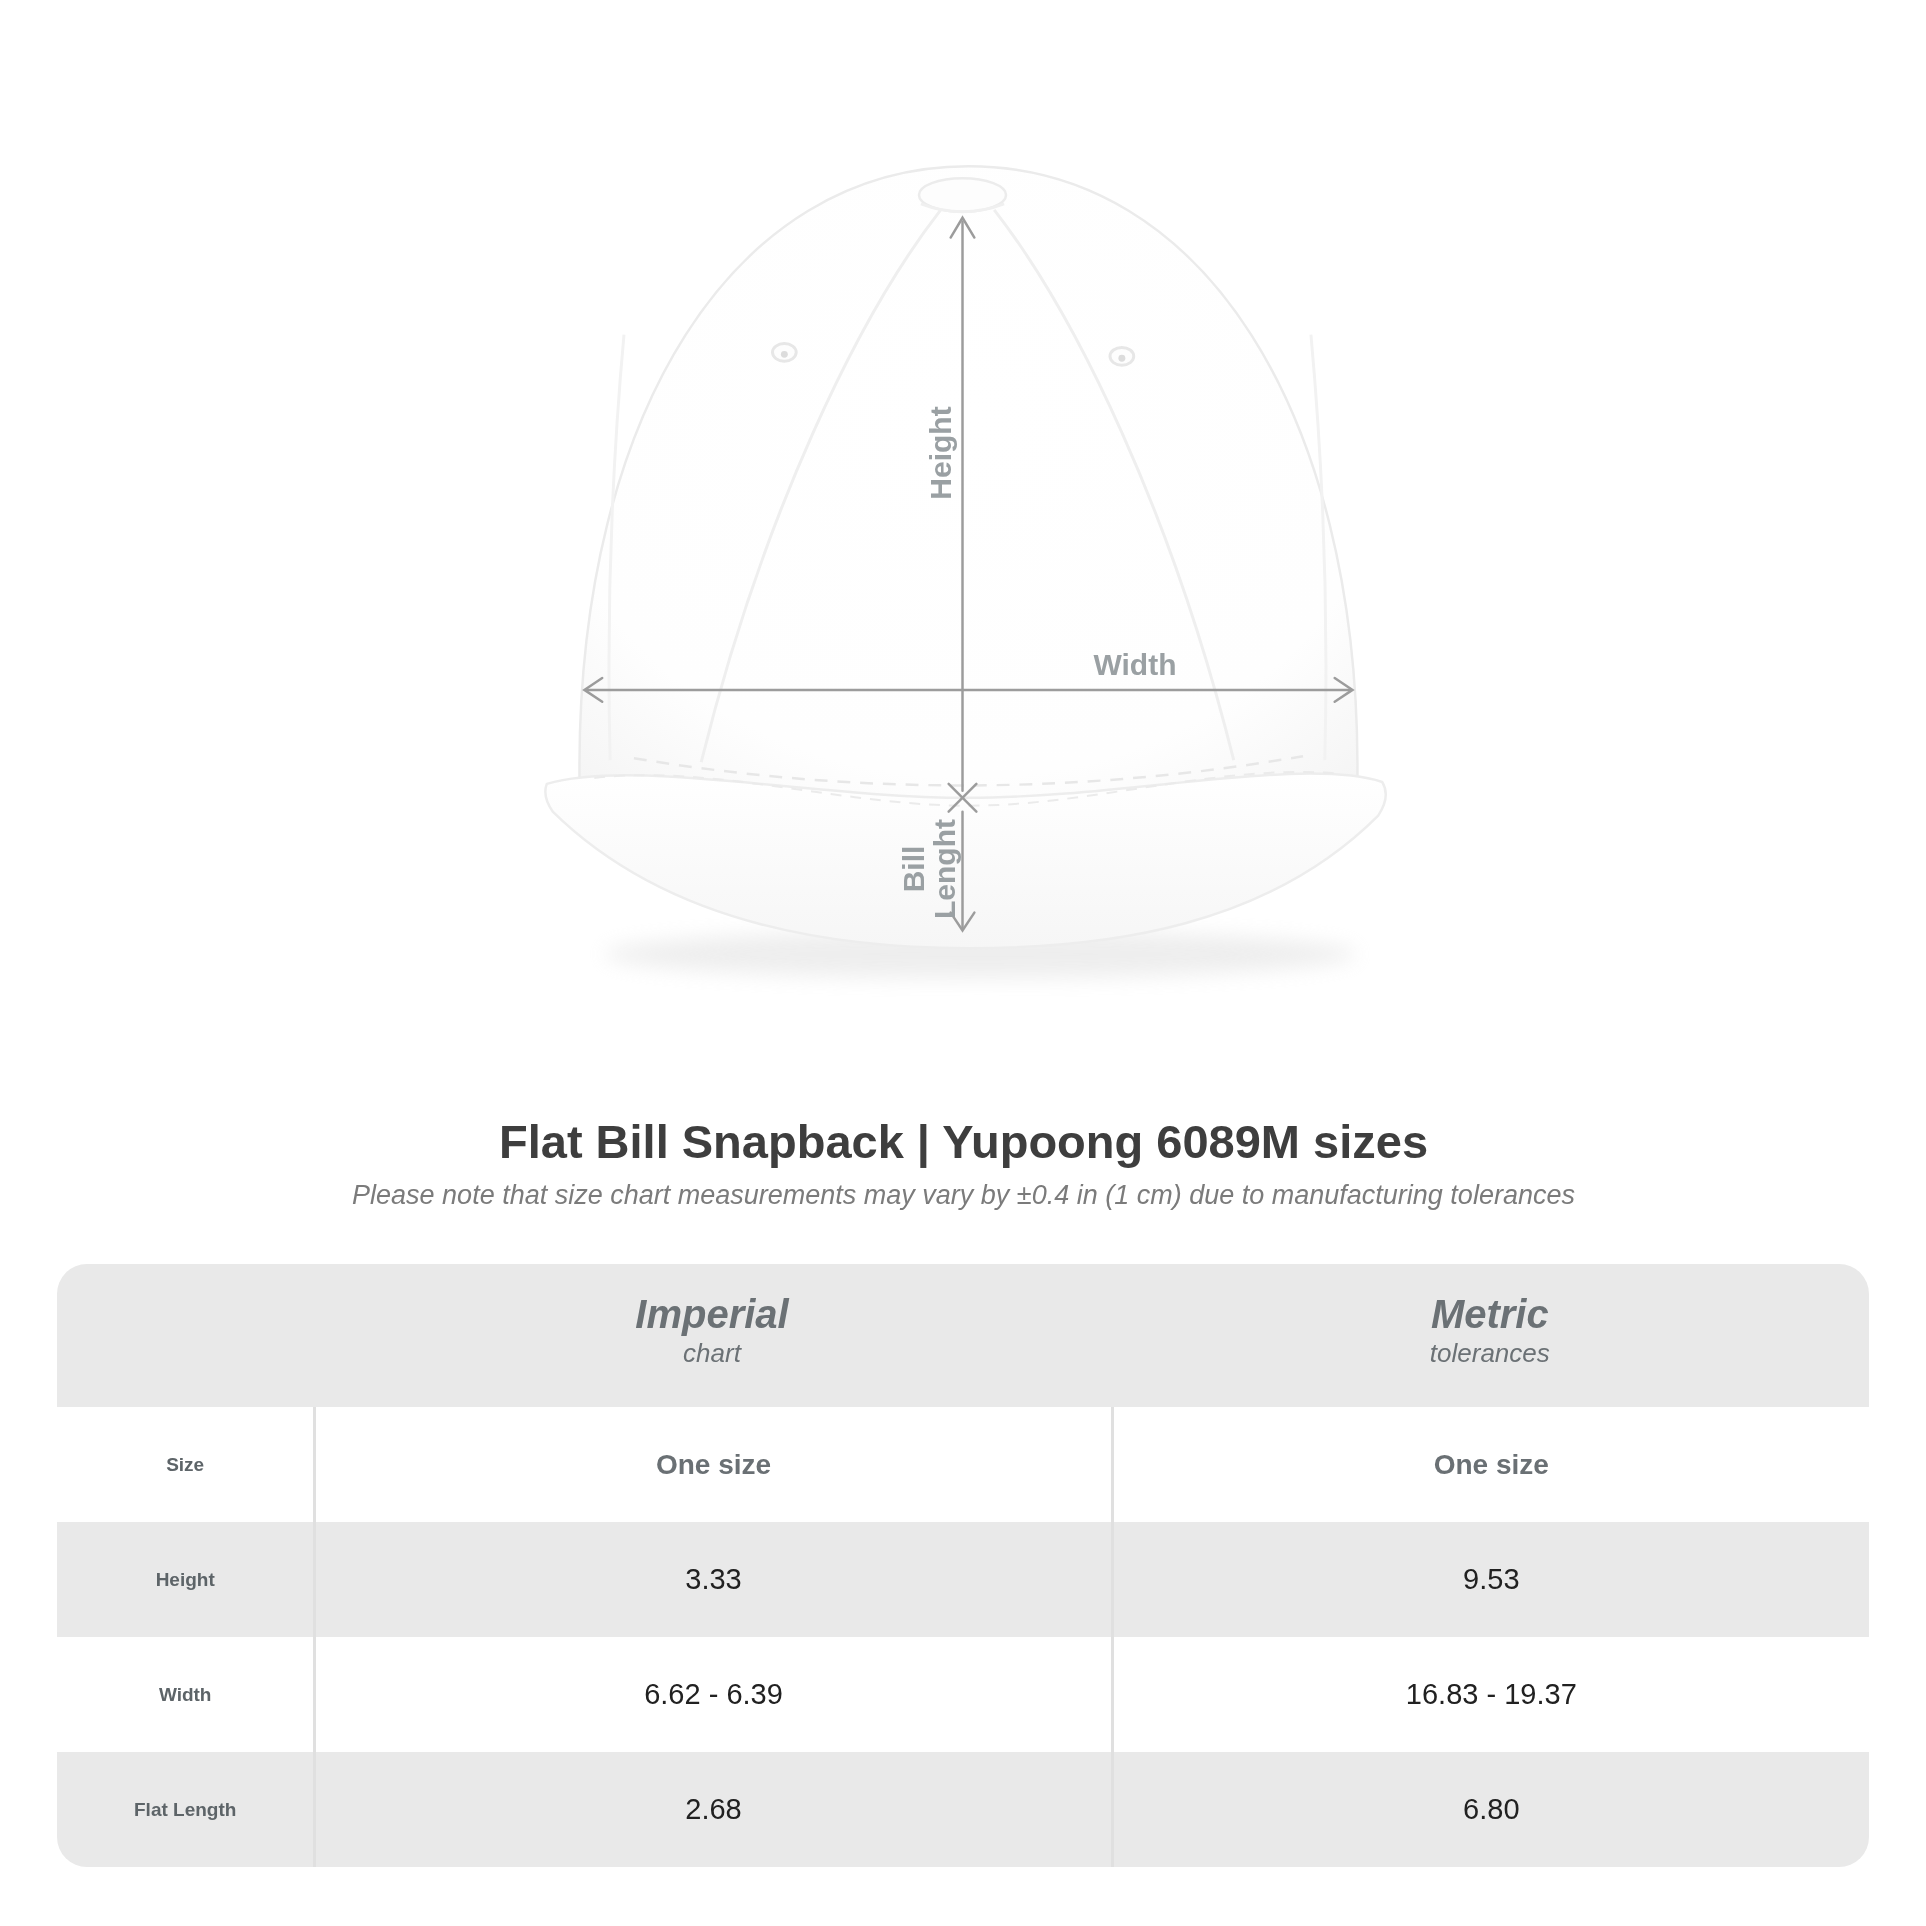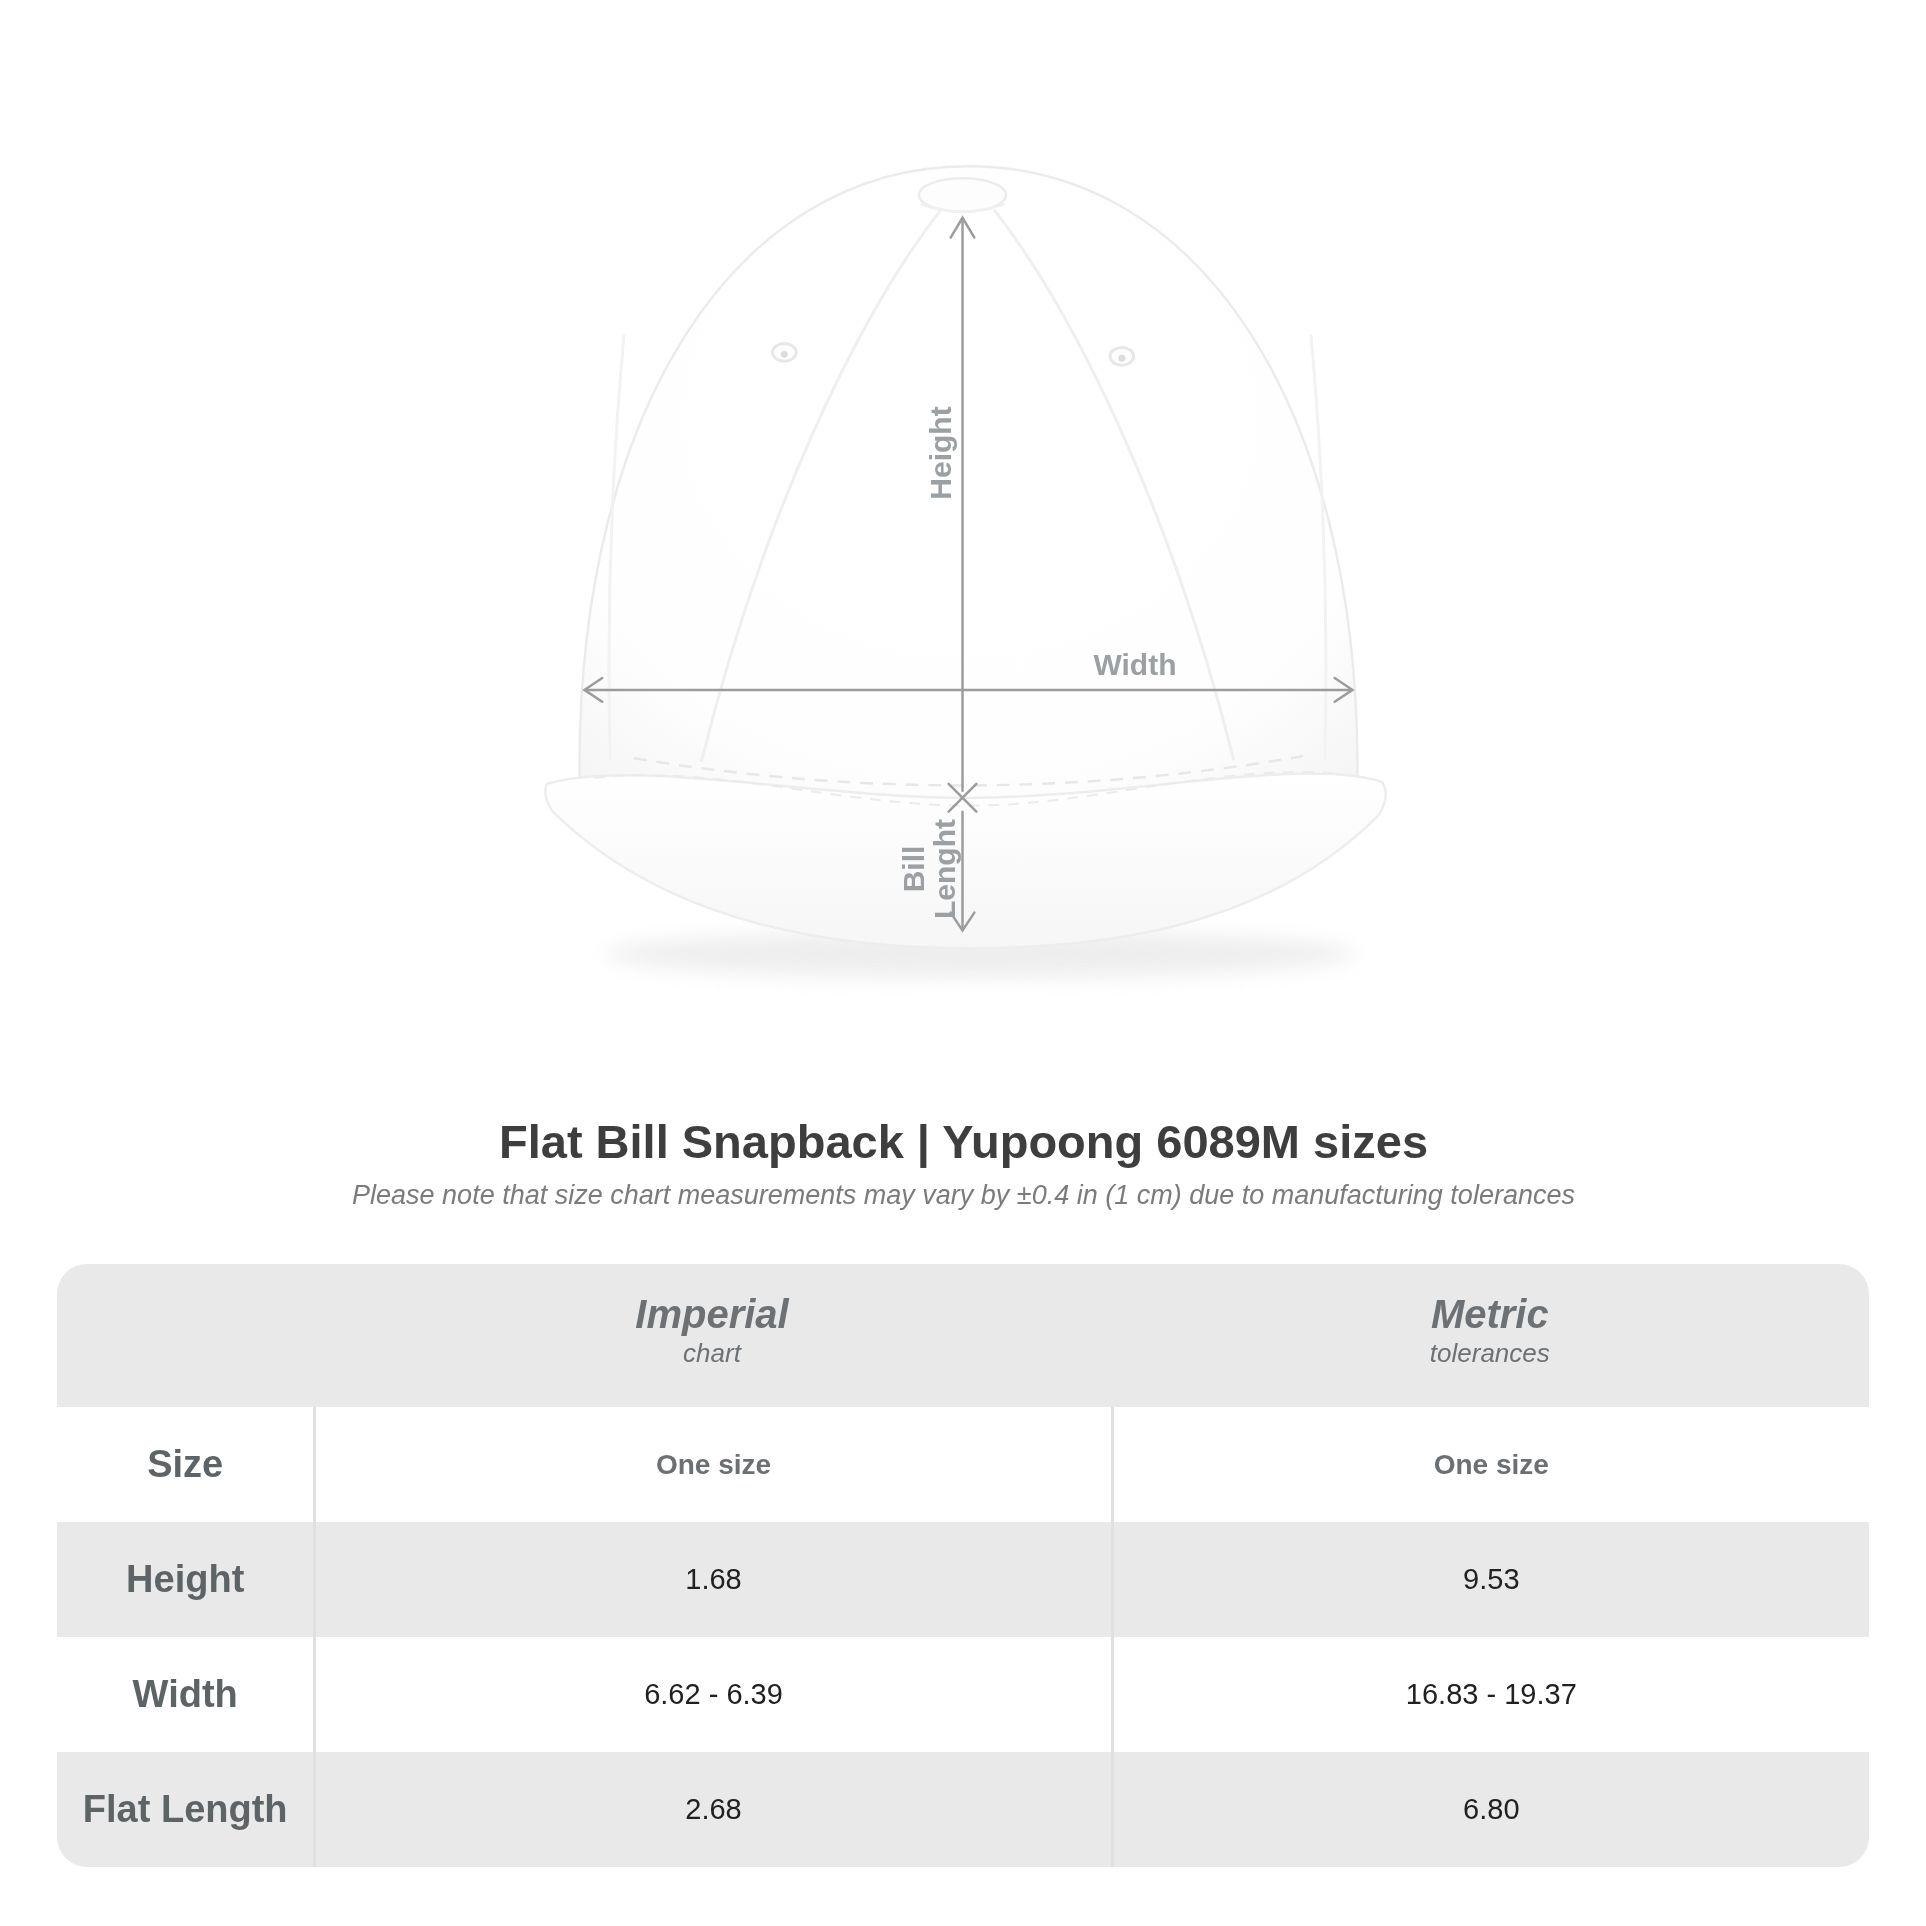--- a/index.html
+++ b/index.html
@@ -55,21 +55,21 @@
   .th-metric { width: 41.85%; }
   .th-label { font-size: 40px; font-weight: 700; font-style: italic; color: #6b7175; line-height: 46px; }
   .th-unit  { font-size: 26px; font-style: italic; color: #6b7175; line-height: 32px; }
 
   .trow { height: 115px; display: flex; background: #ffffff; }
   .trow.alt { background: #e9e9e9; }
   .trow.last { border-radius: 0 0 30px 30px; overflow: hidden; }
   .tcell {
     display: flex; align-items: center; justify-content: center; text-align: center;
   }
-  .c1 { width: 14.15%; font-size: 38px; font-weight: 700; color: #5d6468; }
+  .c1 { width: 14.15%; font-size: 19px; font-weight: 700; color: #5d6468; }
   .c2 { width: 44.0%; }
   .c3 { width: 41.85%; }
   .c2, .c3 { border-left: 3px solid #e0e0e0; font-size: 29px; color: #212121; }
   .trow.size-row .c2, .trow.size-row .c3 { font-weight: 700; color: #6a7074; font-size: 28px; }
 </style>
 </head>
 <body>
 
 <div class="page">
 
@@ -173,21 +173,21 @@
     </div>
 
     <div class="trow size-row">
       <div class="tcell c1">Size</div>
       <div class="tcell c2">One size</div>
       <div class="tcell c3">One size</div>
     </div>
 
     <div class="trow alt">
       <div class="tcell c1">Height</div>
-      <div class="tcell c2">1.68</div>
+      <div class="tcell c2">3.33</div>
       <div class="tcell c3">9.53</div>
     </div>
 
     <div class="trow">
       <div class="tcell c1">Width</div>
       <div class="tcell c2">6.62 - 6.39</div>
       <div class="tcell c3">16.83 - 19.37</div>
     </div>
 
     <div class="trow alt last">

